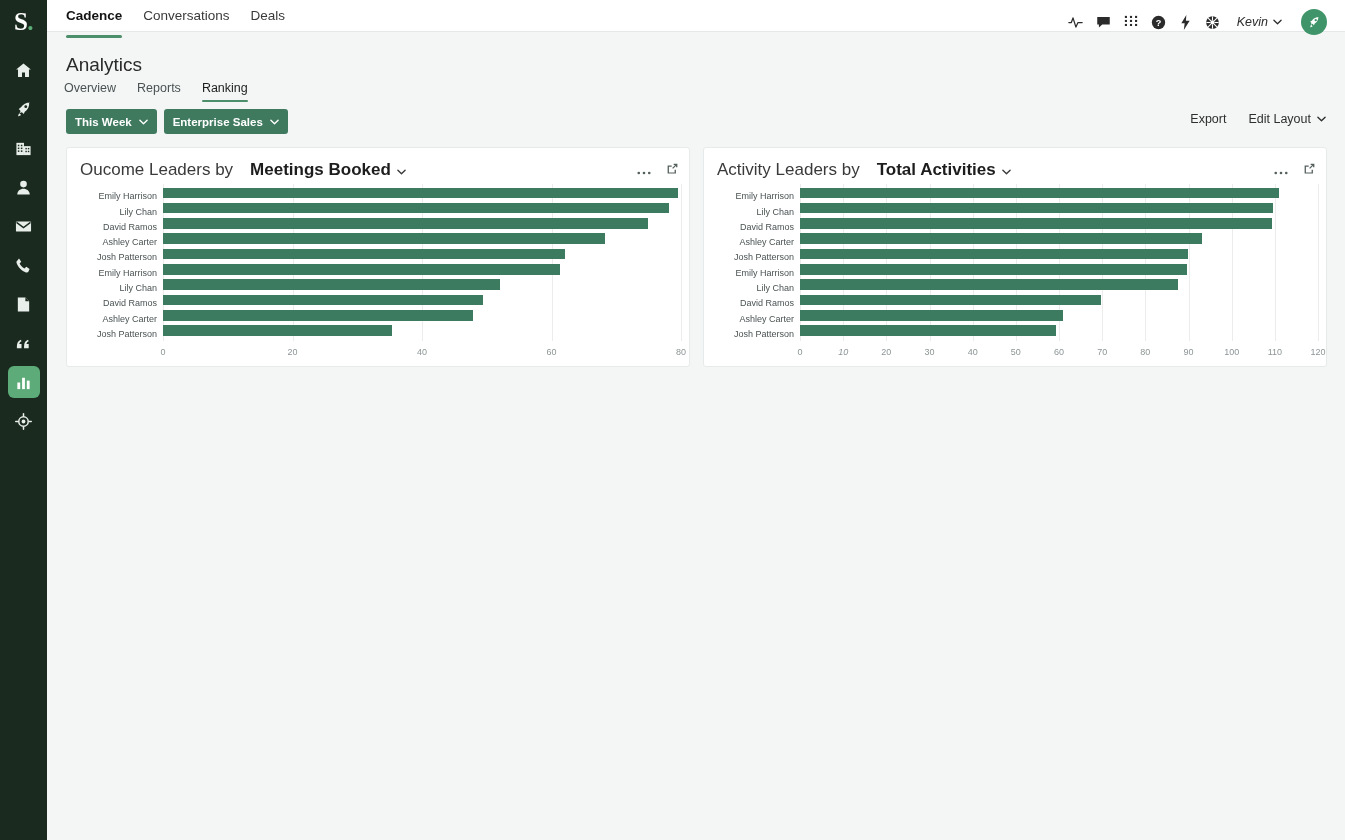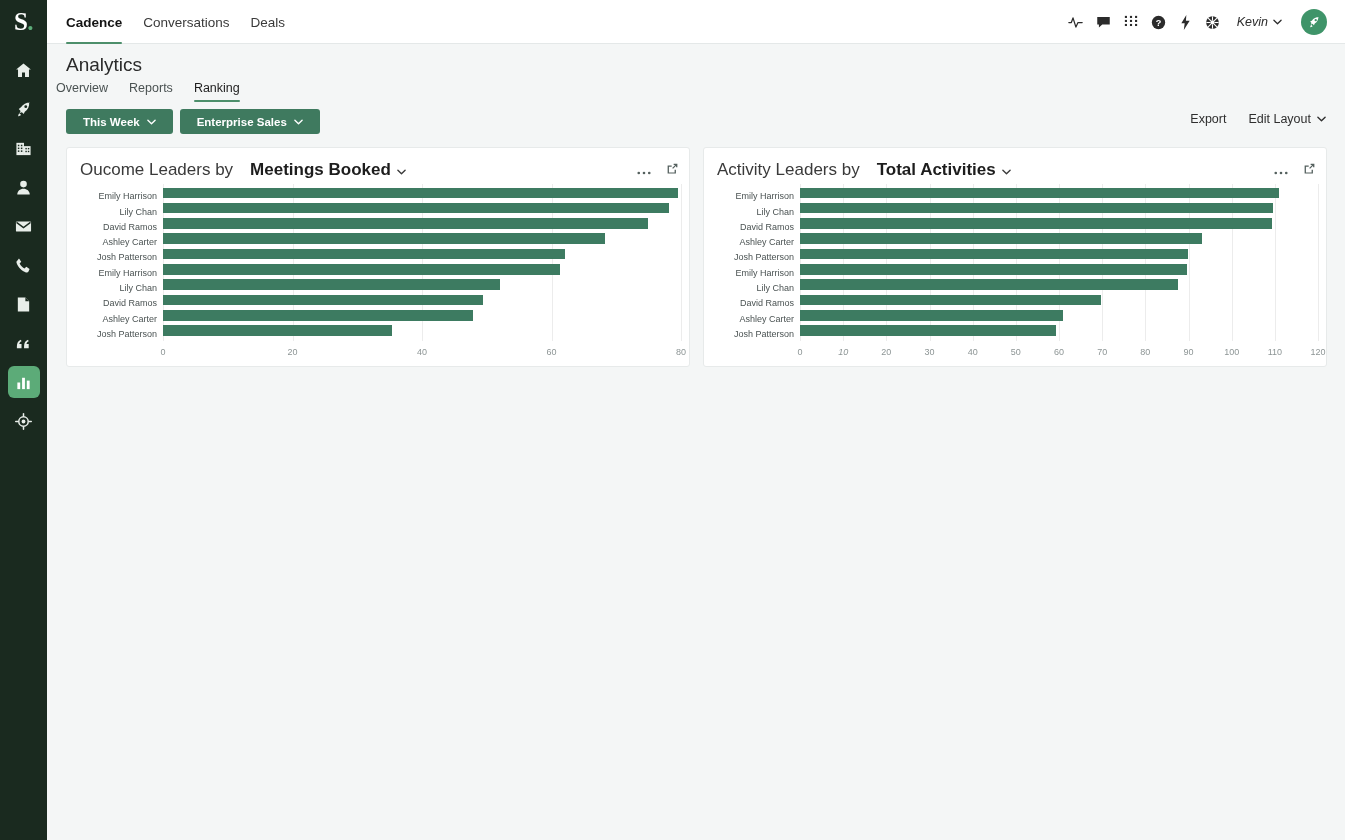--- a/index.html
+++ b/index.html
@@ -26,24 +26,24 @@
   .rail-item {
     width: 32px; height: 32px; margin-top: 7px;
     display: flex; align-items: center; justify-content: center;
     border-radius: 6px;
   }
   .rail-item:first-of-type { margin-top: 10px; }
   .rail-item svg { display: block; }
   .rail-item.active { background: #5cab78; }
   
   #topbar {
-    position: absolute; left: 47px; top: 0; right: 0; height: 44px;
+    position: absolute; left: 47px; top: 0; right: 0; height: 32px;
     background: #ffffff;
     border-bottom: 1px solid #e4e8e8;
-    display: flex; 
+    display: flex; align-items: center;
   }
   #topnav { display: flex; align-items: center; margin-left: 19px; height: 44px; }
   .topnav-item {
     font-size: 13.5px; color: #3a3a3a; margin-right: 21px;
     height: 44px; display: flex; align-items: center; position: relative;
   }
   .topnav-item.active { color: #141414; font-weight: 700; }
   .topnav-item.active::after {
     content: ""; position: absolute; left: 0; right: 0; bottom: 0;
     height: 2.5px; background: #4d8f6b; border-radius: 2px;
@@ -74,34 +74,34 @@
     width: 26px; height: 26px; border-radius: 50%; background: #3f9469;
     display: flex; align-items: center; justify-content: center;
     margin-left: 6px;
   }
   
   #page { position: absolute; left: 47px; top: 44px; right: 0; bottom: 0; background: #f4f6f6; }
   #page-title {
     position: absolute; left: 19px; top: 10px;
     font-size: 19px; color: #2a2a2a; font-weight: 400;
   }
-  #subtabs { position: absolute; left: 9px; top: 37px; display: flex; gap: 21px; }
+  #subtabs { position: absolute; left: 17px; top: 37px; display: flex; gap: 21px; }
   .subtab {
     font-size: 12.5px; color: #4a5252; padding-bottom: 7px; position: relative;
   }
   .subtab.active { color: #1d1d1d; }
   .subtab.active::after {
     content: ""; position: absolute; left: 0; right: 0; bottom: 0;
     height: 2.5px; background: #4d8f6b; border-radius: 2px;
   }
   #filters { position: absolute; left: 19px; top: 65px; display: flex; gap: 7px; }
   .filter-btn {
     height: 25px; background: #3f7a5f; color: #fff; border: none; border-radius: 3px;
     font-family: "Liberation Sans", sans-serif; font-size: 11.5px; font-weight: 700;
-    padding: 0 17px; display: flex; align-items: center; gap: 7px;
+    padding: 0 9px; display: flex; align-items: center; gap: 7px;
   }
   #page-actions {
     position: absolute; right: 19px; top: 68px; display: flex; align-items: center; gap: 22px;
   }
   .page-action {
     font-size: 12.5px; color: #2e2e2e; display: flex; align-items: center; gap: 6px;
   }
   
   #cards { position: absolute; left: 19px; top: 103px; display: flex; gap: 13px; }
   .card {

